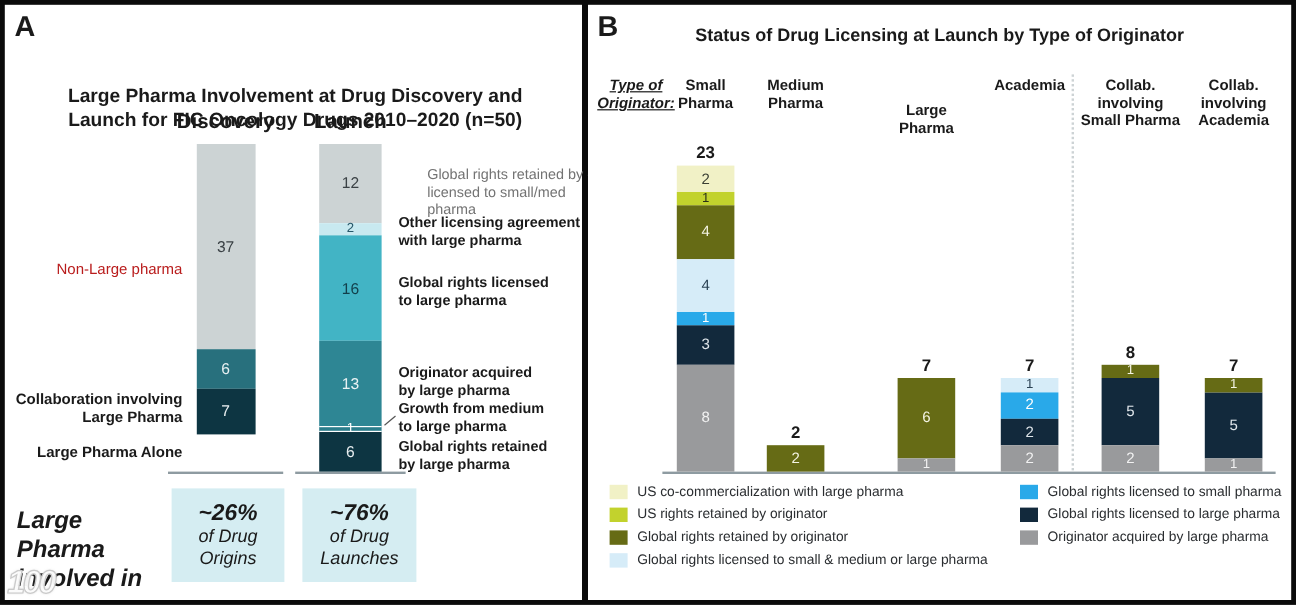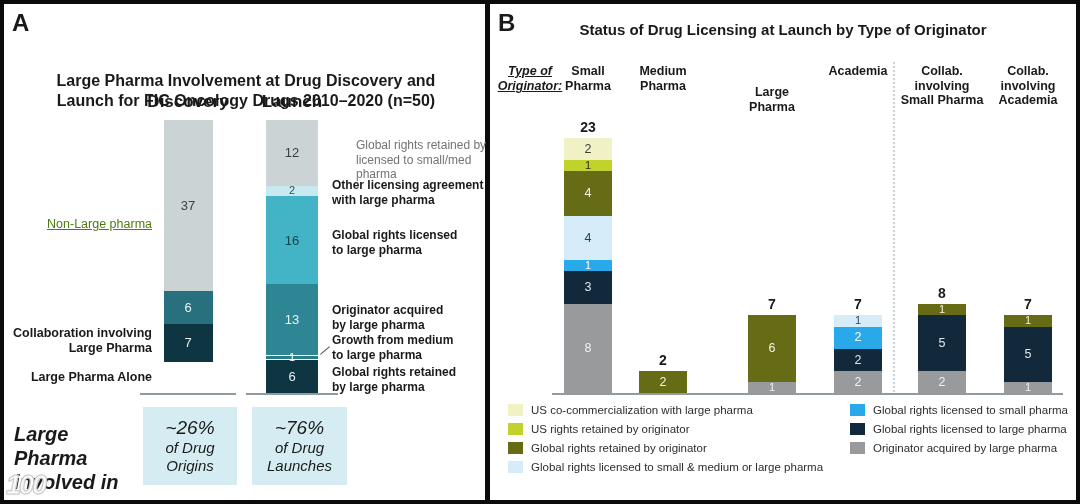--- a/index.html
+++ b/index.html
@@ -14,34 +14,34 @@
   .a-title{position:absolute;left:40px;top:21px;width:404px;text-align:center;
            font-size:16px;font-weight:bold;line-height:19.5px;margin-top:46px;}
   .col-header{position:absolute;top:88px;width:120px;text-align:center;
               font-size:17px;font-weight:bold;}
   #a-h1{left:124px;} #a-h2{left:228px;}
   .bars-mount{position:absolute;left:0;top:0;width:100%;height:100%;}
   .axis{position:absolute;height:2px;background:#8e9ba1;}
   #a-axis1{left:136px;top:389px;width:96px;}
   #a-axis2{left:242px;top:389px;width:92px;}
   .a-left-label{position:absolute;left:0;width:148px;text-align:right;font-size:12.5px;line-height:15px;}
-  #a-ll1{top:213px;font-weight:normal;color:#4d7c0f;text-decoration:underline;}
+  #a-ll1{top:213px;font-weight:normal;color:#b91c1c;}
   #a-ll2{top:322px;font-weight:bold;}
   #a-ll3{top:366px;font-weight:bold;}
   .a-ann{position:absolute;left:328px;width:154px;font-size:12px;line-height:14.5px;font-weight:bold;}
   #a-an1{top:134px;font-weight:normal;color:#737373;margin-left:24px;}
   #a-an2{top:174px;} #a-an3{top:224px;} #a-an4{top:299px;} #a-an5{top:329px;} #a-an6{top:361px;}
   .connector{position:absolute;left:315px;top:346px;width:12px;height:0;
              border-top:1.5px solid #555;transform:rotate(-40deg);}
   .a-summary-lead{position:absolute;left:10px;top:418px;width:132px;
                   font-size:20px;font-weight:bold;font-style:italic;line-height:24px;}
   .summary-box{position:absolute;top:403px;height:78px;background:#d5edf2;
                display:flex;flex-direction:column;align-items:center;justify-content:center;}
   #a-box1{left:139px;width:94px;} #a-box2{left:248px;width:95px;}
-  .box-pct{font-size:19px;font-weight:normal;font-style:italic;line-height:22px;}
+  .box-pct{font-size:19px;font-weight:bold;font-style:italic;line-height:22px;}
   .box-rest{font-size:15px;font-style:italic;line-height:18px;text-align:center;}
   
   .b-title{position:absolute;left:0;top:17px;width:100%;text-align:center;
            font-size:15px;font-weight:bold;}
   .b-type-label{position:absolute;left:0px;top:60px;width:80px;text-align:center;
                 font-size:12.5px;font-weight:bold;font-style:italic;line-height:15px;
                 text-decoration:underline;}
   #b-axis{left:62px;top:389px;width:511px;}
   .dotted-divider{position:absolute;left:403px;top:58px;height:330px;width:0;
                   border-left:2px dotted #cdd3d5;}

